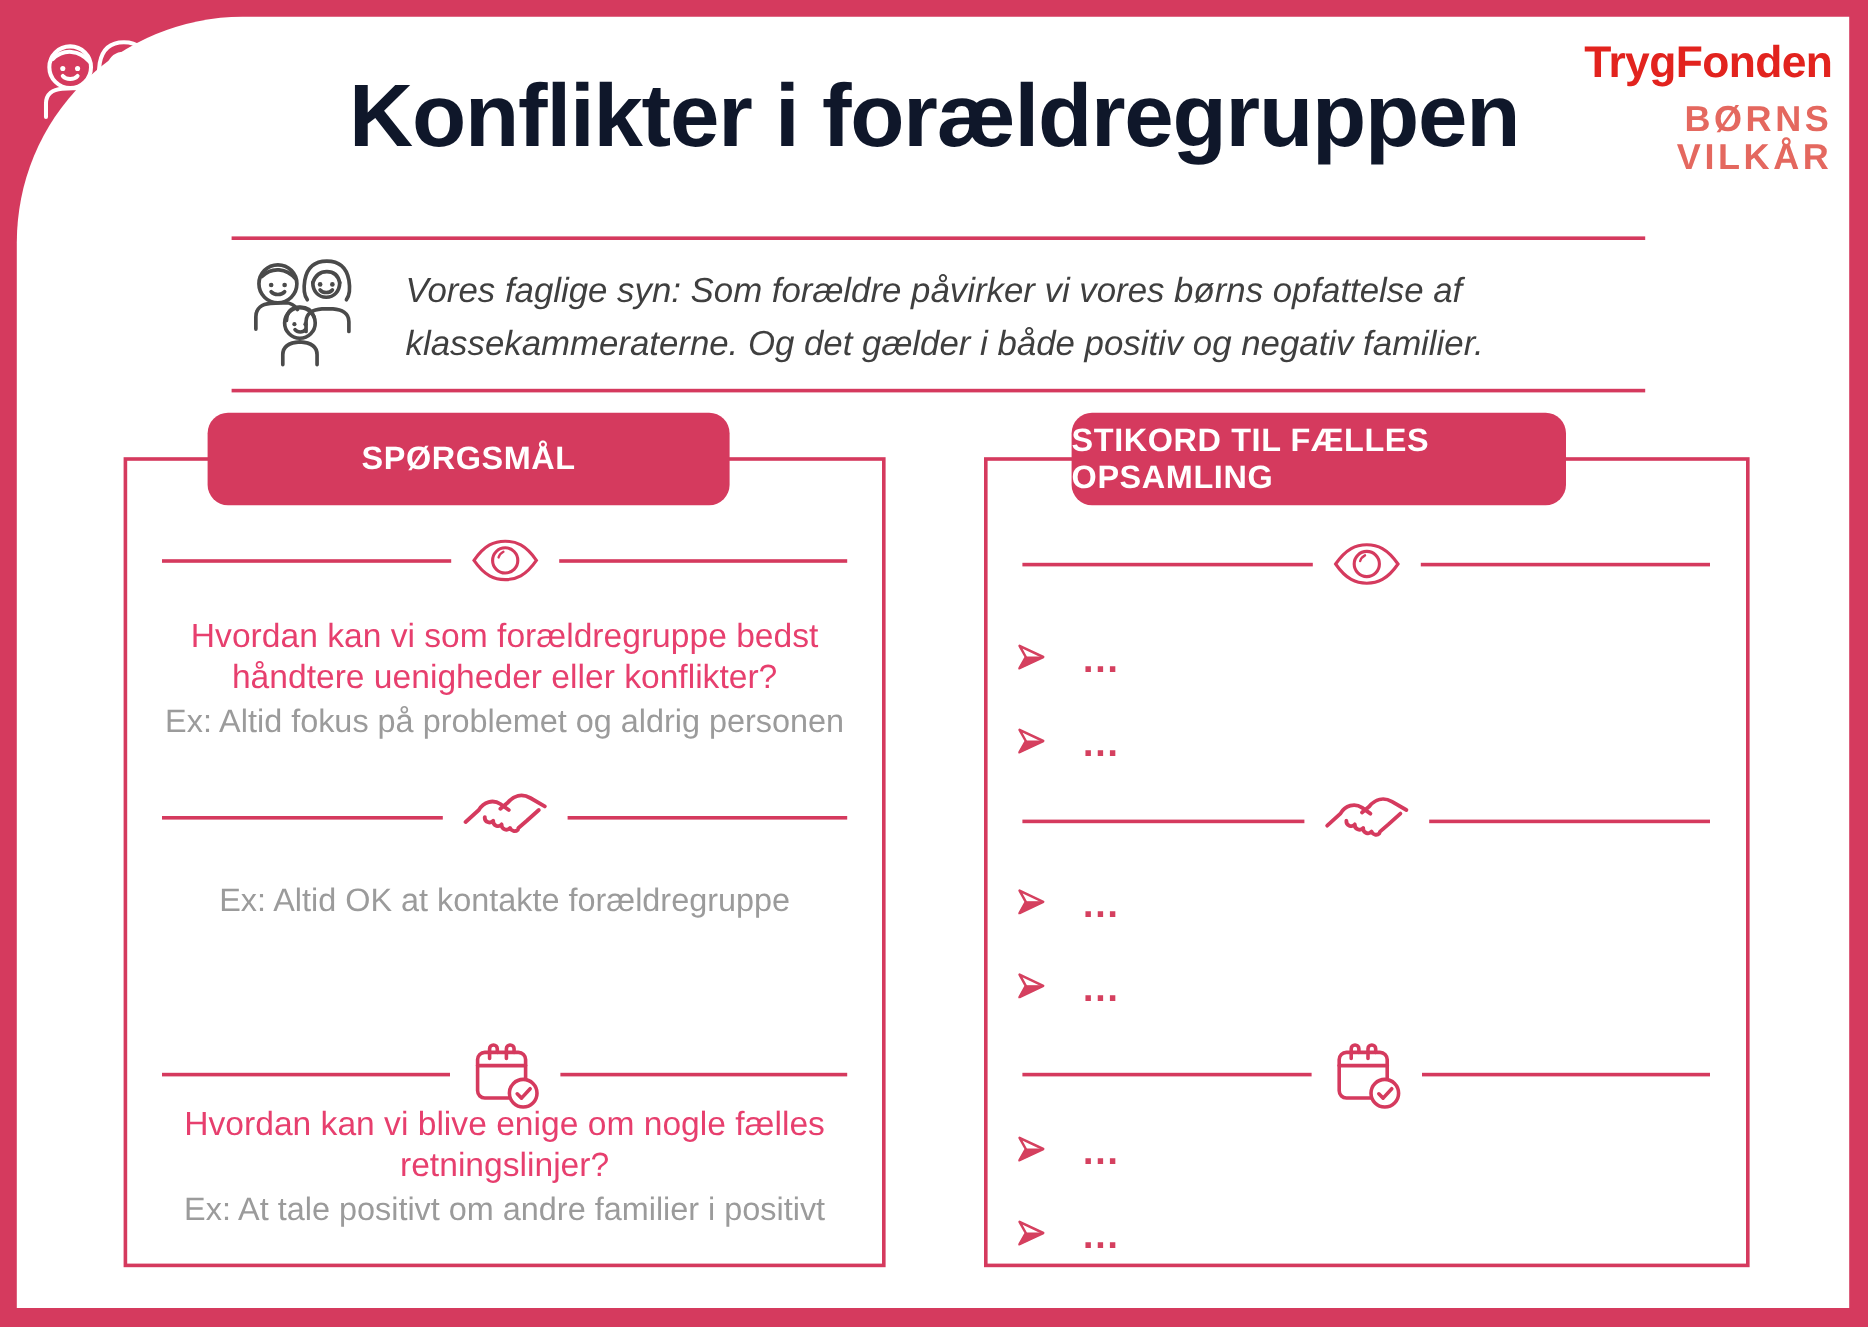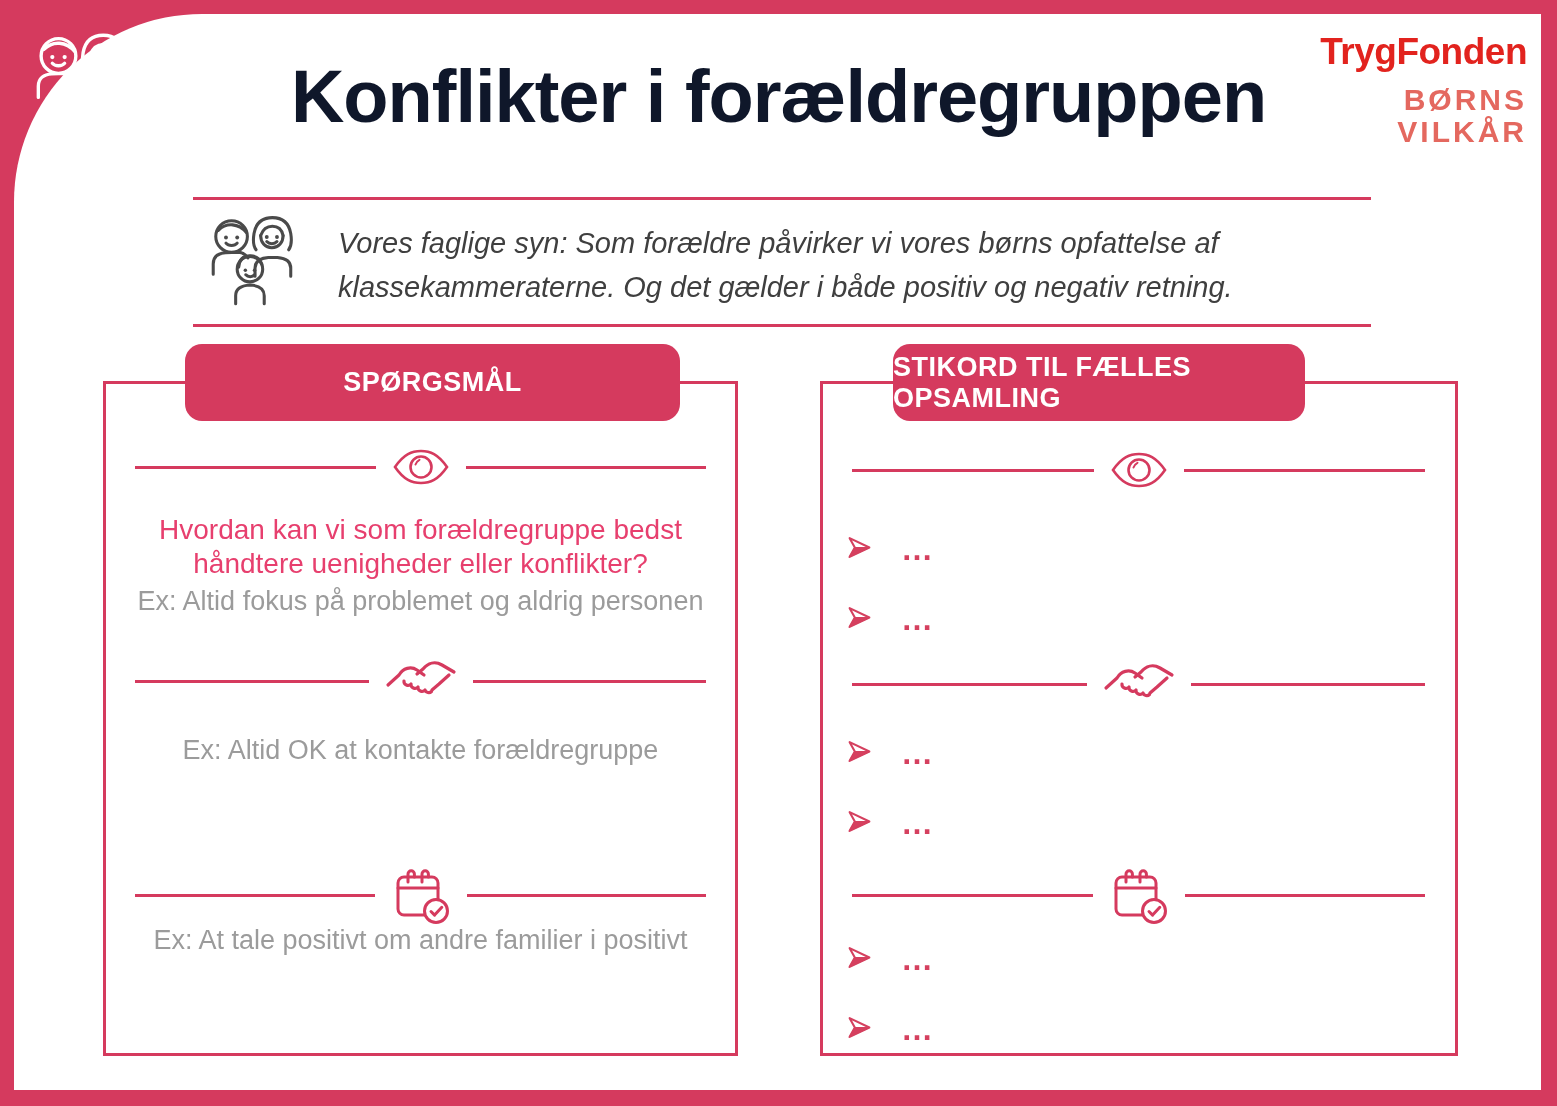--- a/index.html
+++ b/index.html
@@ -26,21 +26,21 @@
   .intro-rule-bottom{left:193px;top:324px;width:1178px;}
   .intro-icon{left:202px;top:211px;width:102px;height:102px;color:#4a4a4a;}
   .intro-text{left:338px;top:221px;width:1010px;font-size:29px;font-style:italic;color:#3f3f3f;line-height:1.52;}
 
   
   .panel{border:3px solid #d53a5e;background:#fff;box-sizing:border-box;}
   .q-panel{left:103px;top:381px;width:635px;height:675px;}
   .s-panel{left:820px;top:381px;width:638px;height:675px;}
   .badge{background:#d53a5e;border-radius:17px;display:flex;align-items:center;justify-content:center;
     color:#ffffff;font-weight:700;font-size:27px;letter-spacing:0.5px;z-index:3;}
-  .q-badge{left:185px;top:344px;width:495px;height:77px;}
+  .q-badge{left:173px;top:344px;width:435px;height:77px;}
   .s-badge{left:893px;top:344px;width:412px;height:77px;}
 
   
   .divider{display:flex;align-items:center;gap:16px;z-index:2;}
   .divider::before,.divider::after{content:"";flex:1;height:3px;background:#d53a5e;}
   .divider .icn{flex:0 0 auto;color:#d53a5e;}
   .dl{left:135px;width:571px;}
   .dr{left:852px;width:573px;}
   .dl1,.dr1{top:448px;height:38px;}
   .dl2,.dr2{top:657px;height:48px;}
@@ -140,21 +140,21 @@
     <div>BØRNS</div>
     <div>VILKÅR</div>
   </div>
   <div class="abs logo-tryg">TrygFonden</div>
 
   <div class="abs rule intro-rule-top"></div>
   <div class="abs rule intro-rule-bottom"></div>
   <svg class="abs intro-icon" viewBox="0 0 100 100">
     <use href="#sym-family"></use>
   </svg>
-  <div class="abs intro-text">Vores faglige syn: Som forældre påvirker vi vores børns opfattelse af klassekammeraterne. Og det gælder i både positiv og negativ retning.</div>
+  <div class="abs intro-text">Vores faglige syn: Som forældre påvirker vi vores børns opfattelse af klassekammeraterne. Og det gælder i både positiv og negativ familier.</div>
 
   <div class="abs panel q-panel"></div>
   <div class="abs panel s-panel"></div>
   <div class="abs badge q-badge">SPØRGSMÅL</div>
   <div class="abs badge s-badge">STIKORD TIL FÆLLES OPSAMLING</div>
 
   <div class="abs divider dl dl1">
     <svg class="icn" width="58" height="38" viewBox="0 0 58 38">
         <use href="#sym-eye"></use>
       </svg>
@@ -171,20 +171,21 @@
   </div>
 
   <div class="abs q-block qb1">
     <div class="q-text">Hvordan kan vi som forældregruppe bedst håndtere uenigheder eller konflikter?</div>
     <div class="q-ex">Ex: Altid fokus på problemet og aldrig personen</div>
   </div>
   <div class="abs q-block qb2">
     <div class="q-ex">Ex: Altid OK at kontakte forældregruppe</div>
   </div>
   <div class="abs q-block qb3">
+    <div class="q-text">Hvordan kan vi blive enige om nogle fælles retningslinjer?</div>
     <div class="q-ex">Ex: At tale positivt om andre familier i positivt</div>
   </div>
 
   <div class="abs divider dr dr1">
     <svg class="icn" width="58" height="38" viewBox="0 0 58 38">
         <use href="#sym-eye"></use>
       </svg>
   </div>
   <div class="abs divider dr dr2">
     <svg class="icn" width="72" height="48" viewBox="0 0 72 48">

